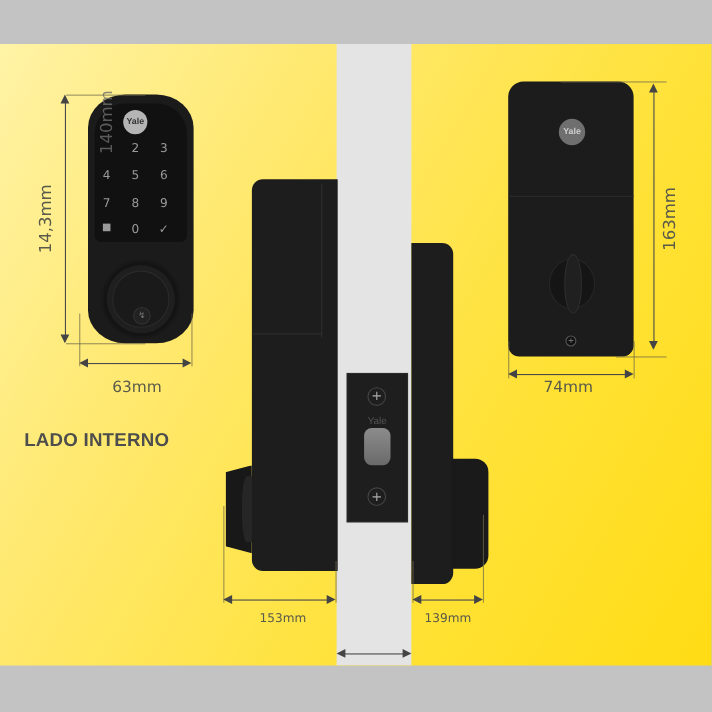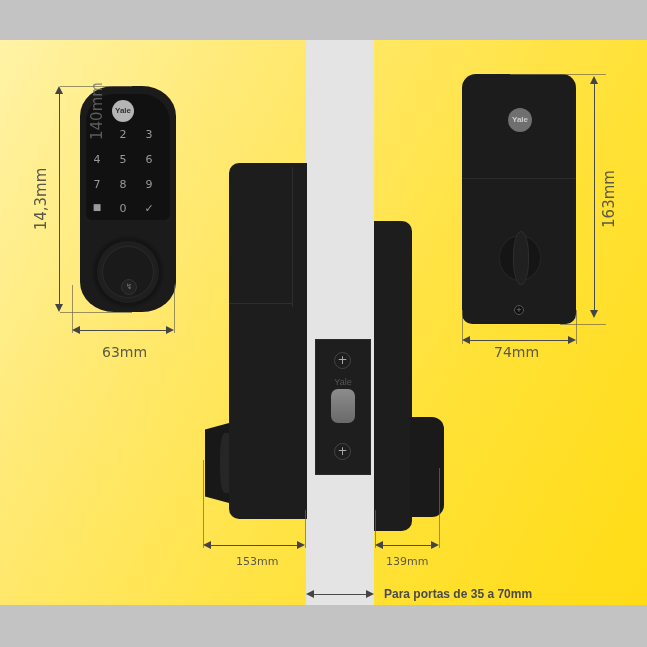--- a/index.html
+++ b/index.html
@@ -146,20 +146,21 @@
   <div class="arr-down" style="left:55px; top:264px;"></div>
   <div class="dim-label rot" style="left:10px; top:150px; font-size:15px;">14,3mm</div>
 
   <div class="ext-v" style="left:72px; top:245px; height:48px;"></div>
   <div class="ext-v" style="left:174px; top:245px; height:48px;"></div>
   <div class="dim-h" style="left:78px; top:290px; width:90px;"></div>
   <div class="arr-left" style="left:72px; top:286px;"></div>
   <div class="arr-right" style="left:166px; top:286px;"></div>
   <div class="dim-label" style="left:102px; top:304px; font-size:14px;">63mm</div>
 
+  <div class="side-label" style="left:22px; top:350px;">LADO INTERNO</div>
 
   <div class="ext-body">
     <div class="logo-circle" style="left:46px; top:34px; width:24px; height:24px; line-height:24px; background:#6f6f6f; color:#cfcfcf;">Yale</div>
     <div class="ext-seam"></div>
     <div class="thumb-base">
       <div class="thumb-turn"></div>
     </div>
     <div class="ext-screw">+</div>
   </div>
 
@@ -204,14 +205,13 @@
   <div class="ext-v" style="left:375px; top:470px; height:38px;"></div>
   <div class="ext-v" style="left:439px; top:428px; height:80px;"></div>
   <div class="dim-h" style="left:381px; top:505px; width:52px;"></div>
   <div class="arr-left" style="left:375px; top:501px;"></div>
   <div class="arr-right" style="left:431px; top:501px;"></div>
   <div class="dim-label small" style="left:386px; top:515px;">139mm</div>
 
   <div class="dim-h" style="left:312px; top:554px; width:56px;"></div>
   <div class="arr-left" style="left:306px; top:550px;"></div>
   <div class="arr-right" style="left:366px; top:550px;"></div>
-  <div class="door-note" style="left:384px; top:547px;">Para portas de 35 a 70mm</div>
 </div>
 
 </body></html>

